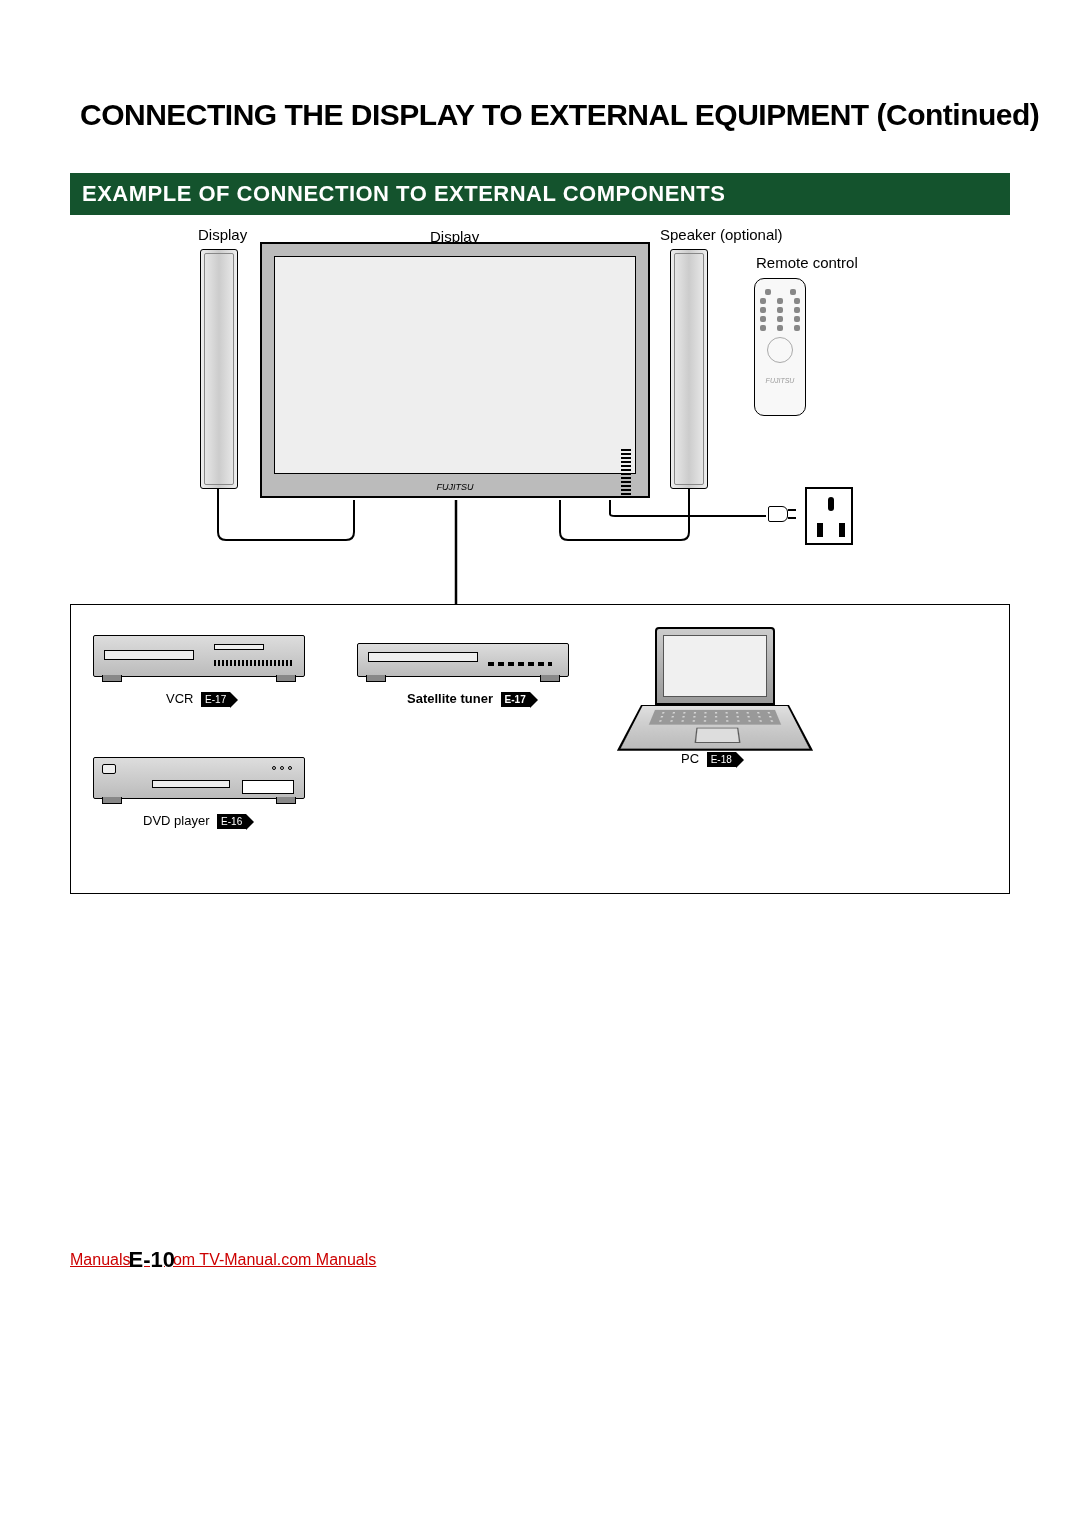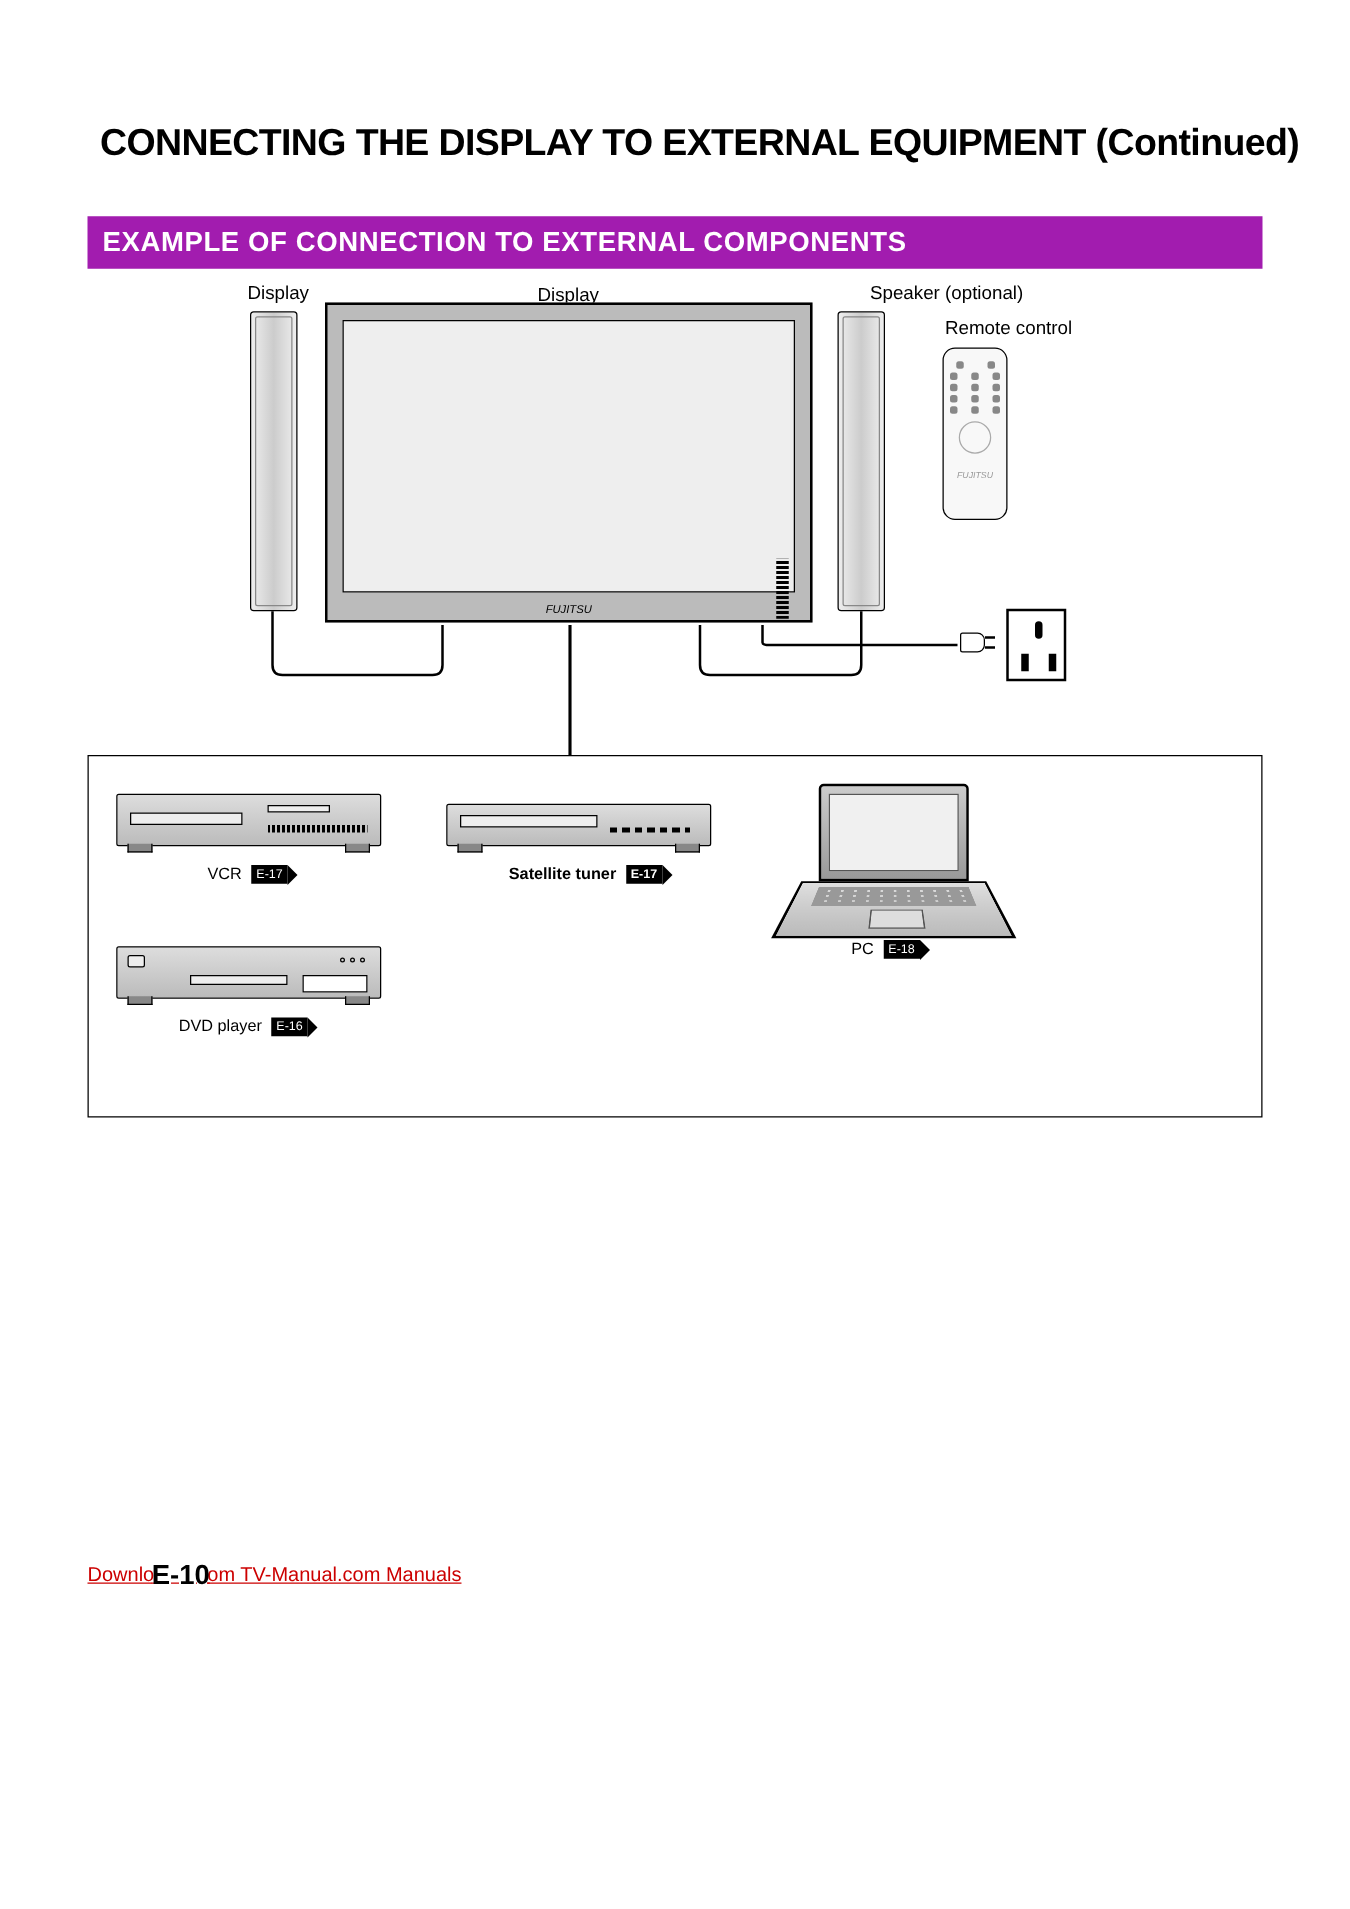--- a/index.html
+++ b/index.html
@@ -38,21 +38,21 @@
   .title-trail {
     flex: 1;
     height: 48px;
     background: #000;
   }
   .section-bar {
     position: absolute;
     top: 173px;
     left: 70px;
     right: 70px;
-    background: #a21caf;
+    background: #14532d;
     color: #fff;
     font-size: 22px;
     font-weight: bold;
     padding: 8px 12px;
     letter-spacing: 0.5px;
   }
   .diagram-area {
     position: absolute;
     top: 214px;
     left: 70px;
@@ -281,21 +281,21 @@
   <div class="page-title">CONNECTING THE DISPLAY TO EXTERNAL EQUIPMENT (Continued)</div>
   <div class="title-trail"></div>
 </div>
 
 <div class="section-bar">EXAMPLE OF CONNECTION TO EXTERNAL COMPONENTS</div>
 
 <div class="diagram-area">
 
   <div class="label" style="top:12px; left:128px;">Display</div>
   <div class="label" style="top:14px; left:360px;">Display</div>
-  <div class="label" style="top:12px; left:590px;margin-left:36px;">Speaker (optional)</div>
+  <div class="label" style="top:12px; left:590px;">Speaker (optional)</div>
   <div class="label" style="top:40px; left:686px; line-height:1.2;">Remote control</div>
 
   <div class="speaker speaker-left"></div>
   <div class="speaker speaker-right"></div>
 
   <div class="display">
     <div class="display-inner">
       <div class="display-controls"></div>
     </div>
     <div class="display-brand">FUJITSU</div>
@@ -394,14 +394,14 @@
     </div>
     <div class="dev-label" style="top:146px; left:610px;">
       <span>PC</span>
       <span class="arrow-tag">E-18</span>
     </div>
 
   </div>
 </div>
 
 <div class="footer-link">
-  <span>Downlo</span><span class="page-num">E-10</span><span>om TV-Manual.com Manuals</span>
+  <span>Manuals</span><span class="page-num">E-10</span><span>om TV-Manual.com Manuals</span>
 </div>
 
 </body></html>

